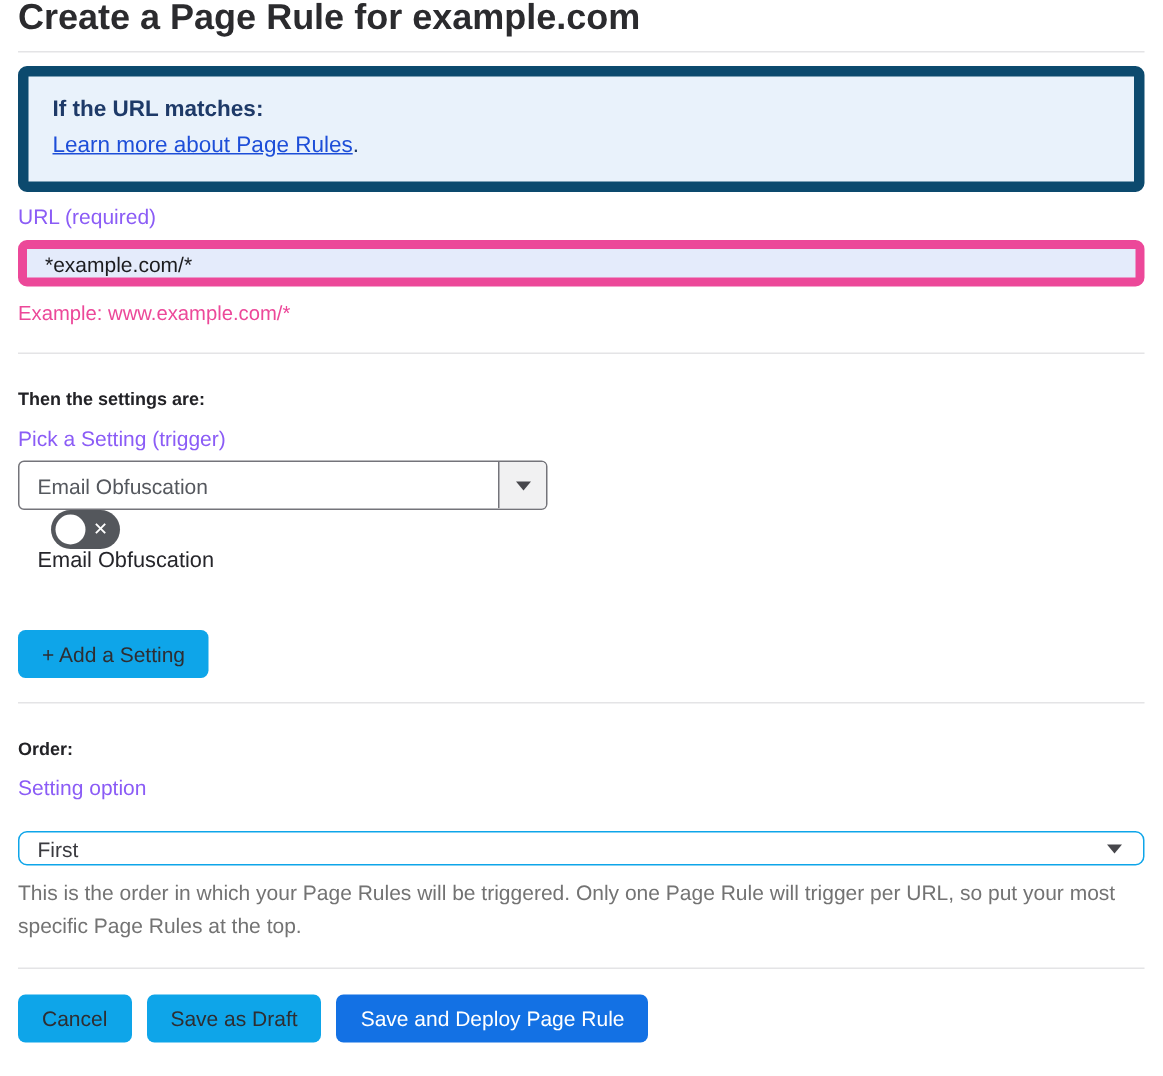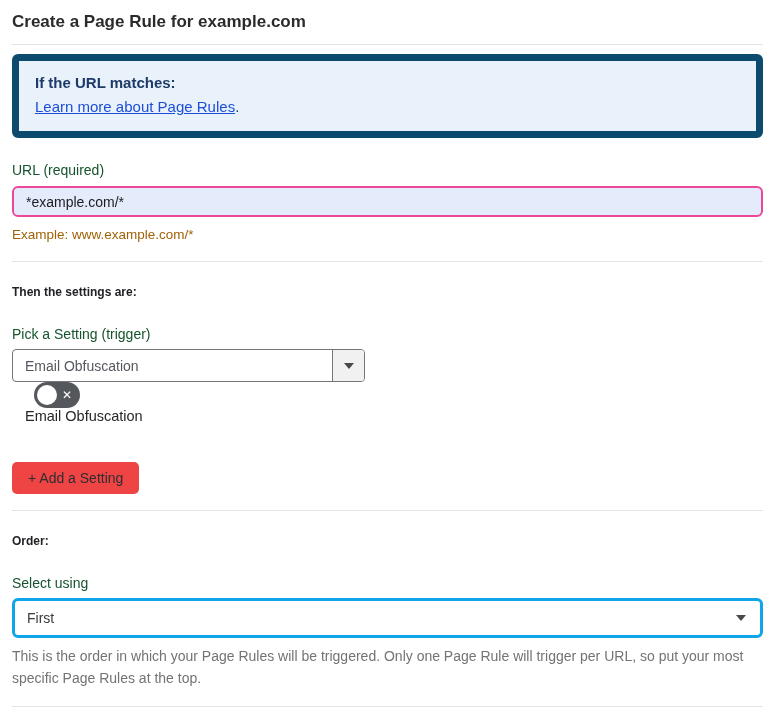--- a/index.html
+++ b/index.html
@@ -6,25 +6,24 @@
   html, body { background: #ffffff; }
   body {
     width: 775px;
     font-family: "Liberation Sans", sans-serif;
     color: #2f2f35;
     -webkit-font-smoothing: antialiased;
   }
   .container { padding: 0 12px; }
 
   h1.page-title {
-    font-size: 17px;
+    font-size: 24px;
     line-height: 24px;
     font-weight: 700;
     color: #2b2b2e;
-    padding-top: 10px;
   }
   .divider {
     height: 1px;
     background: #e4e4e6;
     border: none;
   }
   .divider-top { margin-top: 10px; }
 
   
   .info-box {
@@ -39,41 +38,41 @@
   }
   .info-box .info-heading { font-weight: 700; }
   .info-box a.info-link {
     color: #1d4ed8;
     text-decoration: underline;
     cursor: pointer;
   }
   .info-box .info-link-suffix { color: #1e3a68; }
 
   .field-label {
-    margin-top: 24px;
-    font-size: 14px;
-    color: #14532d;
+    margin-top: 8px;
+    font-size: 14px;
+    color: #8b5cf6;
   }
   .url-input {
     margin-top: 8px;
     width: 100%;
     height: 31px;
     background: #e4ebfb;
-    border: 2px solid #ec4899;
+    border: 6px solid #ec4899;
     border-radius: 6px;
     padding: 0 12px;
     font-size: 14px;
     color: #1c1c1f;
     font-family: "Liberation Sans", sans-serif;
     outline: none;
   }
   .helper-text {
     margin-top: 7px;
     font-size: 13.5px;
-    color: #a16207;
+    color: #ec4899;
     line-height: 21px;
   }
   .divider-sect { margin-top: 16px; }
 
   h2.section-heading {
     margin-top: 21px;
     font-size: 12px;
     line-height: 19px;
     font-weight: 700;
     color: #222226;
@@ -155,35 +154,35 @@
     display: inline-block;
     border: none;
     border-radius: 5px;
     font-family: "Liberation Sans", sans-serif;
     font-size: 14px;
     line-height: 1;
     padding: 9px 16px;
     cursor: pointer;
   }
   .btn-gray {
-    background: #ef4444;
+    background: #0ea5e9;
     color: #2e2e32;
   }
   .btn-blue {
     background: #1371e4;
     color: #ffffff;
   }
   .add-setting-btn { margin-top: 38px; }
 
   
   .order-select {
-    margin-top: 7px;
+    margin-top: 21px;
     width: 100%;
-    height: 40px;
-    border: 3px solid #0ea5e9;
+    height: 23px;
+    border: 1px solid #0ea5e9;
     border-radius: 6px;
     background: #ffffff;
     display: flex;
     align-items: center;
     justify-content: space-between;
     padding: 0 14px 0 12px;
     cursor: pointer;
   }
   .order-select .sel-value {
     font-size: 14px;
@@ -243,21 +242,21 @@
     </div>
     <div class="toggle-label">Email Obfuscation</div>
   </div>
 
   <button class="btn btn-gray add-setting-btn">+ Add a Setting</button>
 
   <hr class="divider divider-sect">
 
   <h2 class="section-heading">Order:</h2>
 
-  <div class="field-label">Select using</div>
+  <div class="field-label">Setting option</div>
 
   <div class="order-select">
     <span class="sel-value">First</span>
     <span class="caret-down"></span>
   </div>
 
   <div class="order-helper">This is the order in which your Page Rules will be triggered. Only one Page Rule will trigger per URL, so put your most specific Page Rules at the top.</div>
 
   <hr class="divider divider-footer">
 

